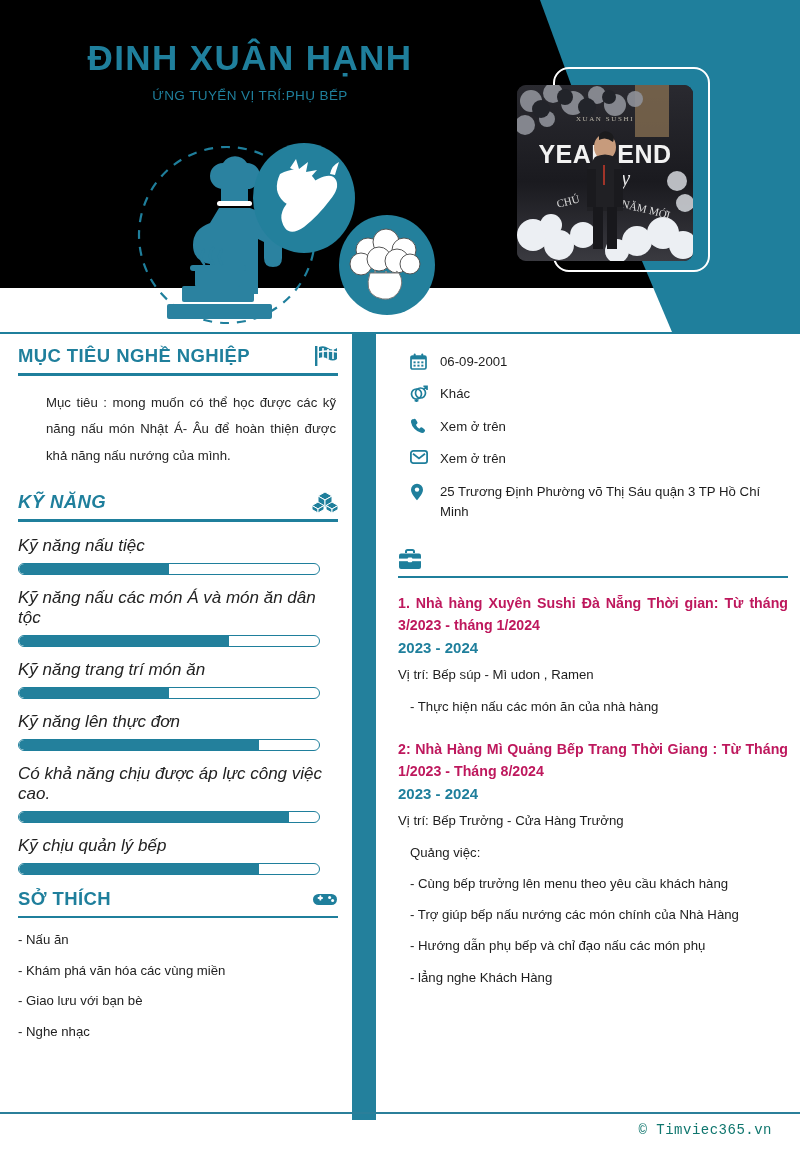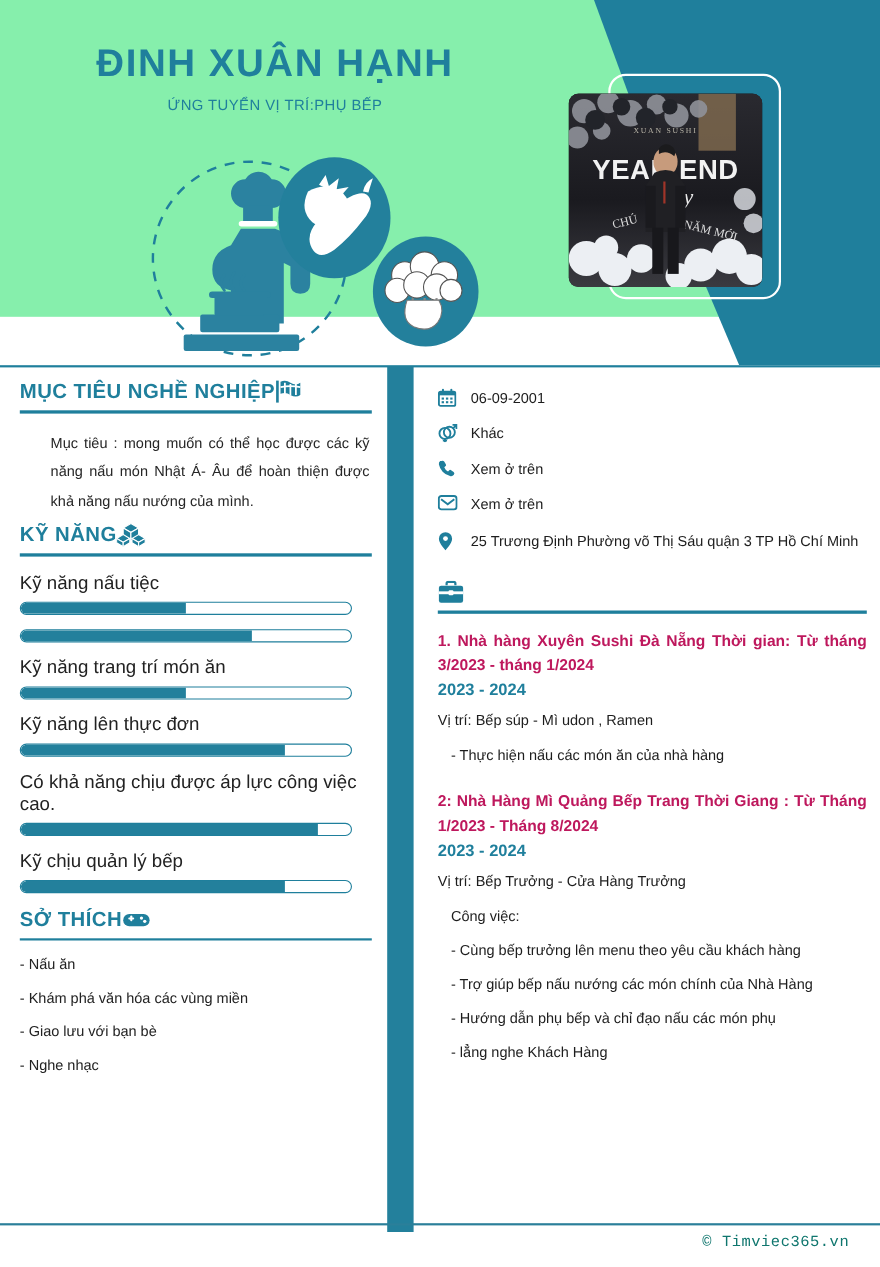--- a/index.html
+++ b/index.html
@@ -17,21 +17,21 @@
     height: 1152px;
     background: #ffffff;
     overflow: hidden;
   }
 
   
   .header {
     position: absolute;
     left: 0; top: 0;
     width: 800px; height: 288px;
-    background: #86efac;
+    background: #000000;
   }
 
   .header-shape {
     position: absolute;
     left: 0; top: 0;
     width: 800px; height: 332px;
     pointer-events: none;
   }
 
   .name-block {
@@ -108,20 +108,21 @@
   .right-col {
     position: absolute;
     left: 398px; top: 352px;
     width: 390px;
   }
 
   
   .sec-head {
     display: flex;
     align-items: center;
+    justify-content: space-between;
     padding-bottom: 6px;
   }
   .sec-title {
     color: #1f7f9c;
     font-size: 18.5px;
     font-weight: bold;
     letter-spacing: 0.4px;
   }
   .sec-icon { display: flex; align-items: center; }
   .sec-rule {
@@ -174,20 +175,21 @@
     line-height: 1.25;
     margin-bottom: 14px;
   }
 
   
   .contact-list { margin-bottom: 26px; }
   .contact-row {
     display: flex;
     align-items: flex-start;
     margin-bottom: 12px;
+    margin-left: 12px;
   }
   .contact-ico {
     width: 30px;
     min-width: 30px;
     padding-top: 1px;
     display: flex;
     justify-content: flex-start;
   }
   .contact-text {
     color: #1d1d1d;
@@ -365,21 +367,21 @@
             <path d="M5 2 q5 -2 9 1 q5 3 9 0 v11 q-4 3 -9 0 q-4 -3 -9 -1 z" fill="#1f7f9c"></path>
             <path d="M9 3 v10 M14 4 v10 M19 4 v10" stroke="#ffffff" stroke-width="1.6" fill="none"></path>
             <path d="M5 7 q9 -2 18 0" stroke="#ffffff" stroke-width="1.6" fill="none"></path>
           </svg>
         </span>
       </div>
       <div class="sec-rule"></div>
       <div class="objective">Mục tiêu : mong muốn có thể học được các kỹ năng nấu món Nhật Á- Âu để hoàn thiện được khả năng nấu nướng của mình.</div>
     </div>
 
-    <div style="margin-top:6px;">
+    <div style="margin-top:22px;font-style:italic;">
       <div class="sec-head">
         <span class="sec-title">KỸ NĂNG</span>
         <span class="sec-icon">
           <svg width="26" height="22" viewBox="0 0 26 22">
             <g fill="#1f7f9c" stroke="#ffffff" stroke-width="1">
               <path d="M13 1 l7 4 l-7 4 l-7 -4 z"></path>
               <path d="M6 5 l7 4 v8 l-7 -4 z"></path>
               <path d="M20 5 l-7 4 v8 l7 -4 z"></path>
               <path d="M6 11 l6 3.5 l-6 3.5 l-6 -3.5 z"></path>
               <path d="M0 14.5 l6 3.5 v4 l-6 -3.5 z"></path>
@@ -395,20 +397,21 @@
       <div class="skills">
 
         <div class="skill">
           <div class="skill-label">Kỹ năng nấu tiệc</div>
           <div class="bar-track">
             <div class="bar-fill" style="width: 50%;"></div>
           </div>
         </div>
 
         <div class="skill">
+          <div class="skill-label">Kỹ năng nấu các món Á và món ăn dân tộc</div>
           <div class="bar-track">
             <div class="bar-fill" style="width: 70%;"></div>
           </div>
         </div>
 
         <div class="skill">
           <div class="skill-label">Kỹ năng trang trí món ăn</div>
           <div class="bar-track">
             <div class="bar-fill" style="width: 50%;"></div>
           </div>
@@ -548,21 +551,21 @@
           <div class="exp-title">1. Nhà hàng Xuyên Sushi Đà Nẵng Thời gian: Từ tháng 3/2023 - tháng 1/2024</div>
           <div class="exp-years">2023 - 2024</div>
           <div class="exp-role">Vị trí: Bếp súp - Mì udon , Ramen</div>
           <div class="exp-bullet">- Thực hiện nấu các món ăn của nhà hàng</div>
         </div>
 
         <div class="exp-item" style="margin-top:22px;">
           <div class="exp-title">2: Nhà Hàng Mì Quảng Bếp Trang Thời Giang : Từ Tháng 1/2023 - Tháng 8/2024</div>
           <div class="exp-years">2023 - 2024</div>
           <div class="exp-role">Vị trí: Bếp Trưởng - Cửa Hàng Trưởng</div>
-          <div class="exp-bullet">Công việc:</div>
+          <div class="exp-bullet">Quảng việc:</div>
           <div class="exp-bullet">- Cùng bếp trưởng lên menu theo yêu cầu khách hàng</div>
           <div class="exp-bullet">- Trợ giúp bếp nấu nướng các món chính của Nhà Hàng</div>
           <div class="exp-bullet">- Hướng dẫn phụ bếp và chỉ đạo nấu các món phụ</div>
           <div class="exp-bullet">- lẳng nghe Khách Hàng</div>
         </div>
 
       </div>
     </div>
 
   </div>

